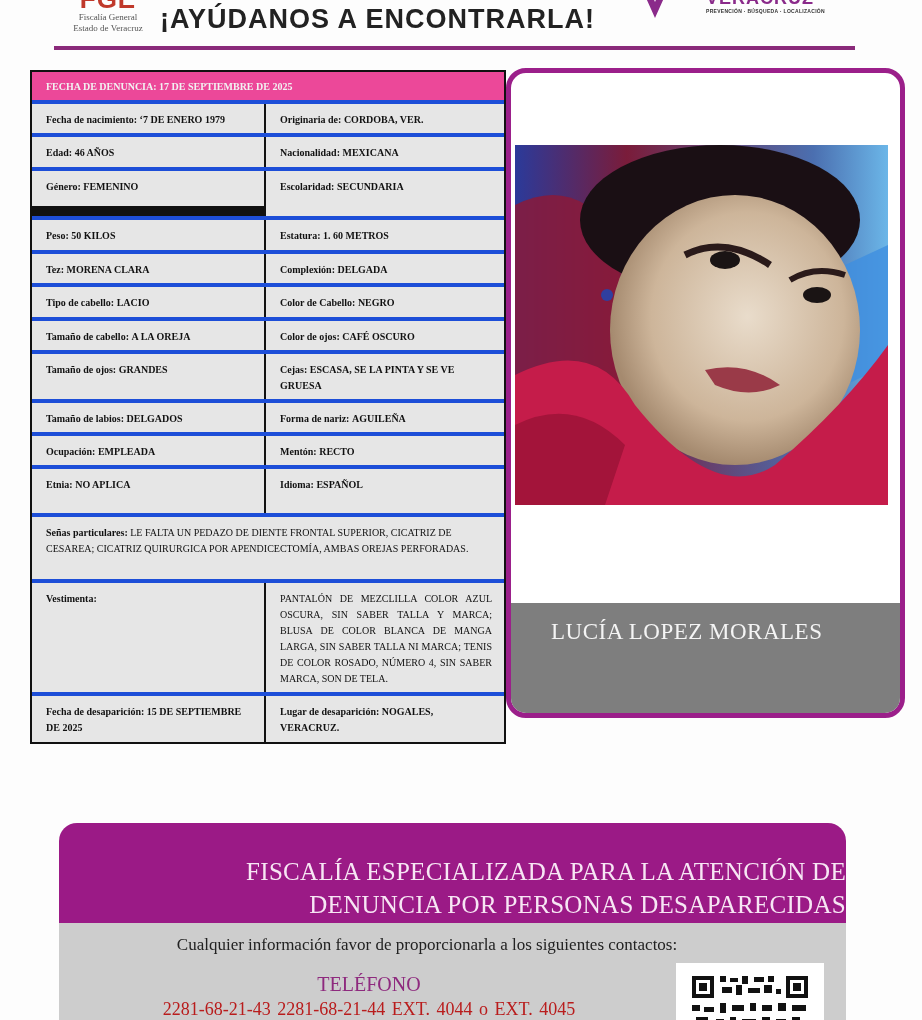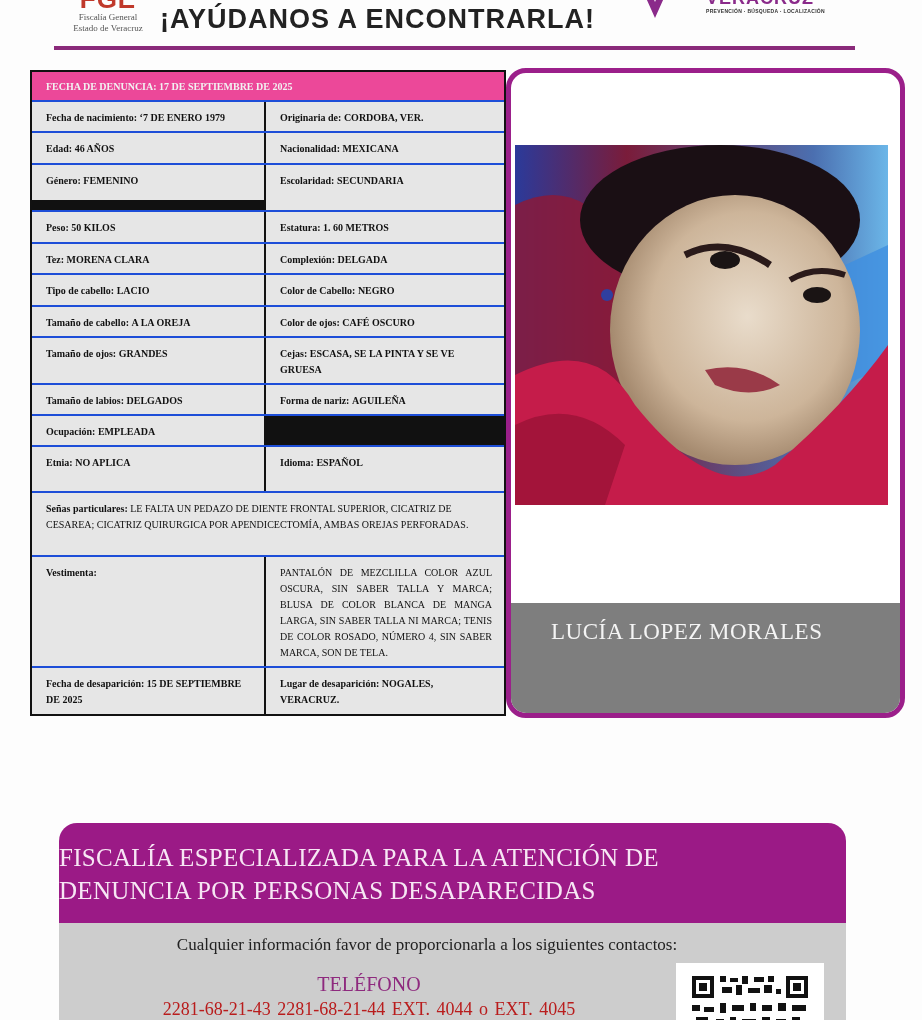--- a/index.html
+++ b/index.html
@@ -12,36 +12,36 @@
   .fge-sub { font-family:Liberation Serif, serif; color:#555; font-size:9px; line-height:11px; }
   .headline { left:160px; top:0px; font-family:"Liberation Sans", sans-serif; font-weight:bold; font-size:27px; color:#222; letter-spacing:1px; line-height:38px; }
   .v-logo { left:636px; top:-20px; width:38px; height:40px; }
   .vera-word { left:706px; top:-12px; font-family:"Liberation Sans", sans-serif; font-weight:bold; font-size:18px; color:#8a2a8a; letter-spacing:1px; }
   .vera-tag { left:706px; top:8px; font-family:"Liberation Sans", sans-serif; font-weight:bold; font-size:5px; color:#333; letter-spacing:0.3px; }
   .header-rule { left:54px; top:46px; width:801px; height:4px; background:#8a2a7a; }
 
   
   .card-table { left:30px; top:70px; width:472px; border:2px solid #111; background:#111; }
   .t-head { background:#ec4899; color:#f2f2f2; font-weight:bold; font-size:10px; height:28px; line-height:30px; padding-left:14px; }
-  .t-row { display:flex; border-top:2px solid #1d4ed8; }
+  .t-row { display:flex; border-top:4px solid #1d4ed8; }
   .t-cell { background:#e6e6e6; font-size:10px; color:#111; padding:8px 12px 0 14px; box-sizing:border-box; line-height:16px; }
   .t-cell.l { width:234px; border-right:2px solid #111; }
   .t-cell.r { flex:1; }
   .t-cell.full { width:100%; }
   .b { font-weight:bold; }
   .justify { text-align:justify; }
 
   
   .photo-card { left:506px; top:68px; width:389px; height:640px; border:5px solid #9b1f8a; border-radius:20px; background:#fff; overflow:hidden; }
   .photo { position:absolute; left:4px; top:72px; width:373px; height:360px; overflow:hidden; }
   .name-band { position:absolute; left:0; top:530px; width:100%; height:110px; background:#7e7e7e; }
   .name-text { position:absolute; left:40px; top:16px; color:#f4f4f4; font-size:23px; letter-spacing:0.5px; }
 
   
-  .fiscalia-banner { left:59px; top:823px; width:787px; height:100px; background:#9b1a86; border-radius:18px 18px 0 0; color:#f7e6f4; text-align:left; font-size:25px; line-height:33px; box-sizing:border-box; padding-top:18px; letter-spacing:0.3px; }
+  .fiscalia-banner { left:59px; top:823px; width:787px; height:100px; background:#9b1a86; border-radius:18px 18px 0 0; color:#f7e6f4; text-align:right; font-size:25px; line-height:33px; box-sizing:border-box; padding-top:32px; letter-spacing:0.3px; }
   .contact-panel { left:59px; top:923px; width:787px; height:100px; background:#cdcdcd; }
   .contact-intro { position:absolute; left:0; top:12px; width:640px; text-align:center; font-size:17px; color:#222; padding-left:48px; }
   .tel-label { position:absolute; left:0; top:50px; width:620px; text-align:center; font-size:20px; color:#8e2a7e; }
   .tel-numbers { position:absolute; left:0; top:76px; width:620px; text-align:center; font-size:18px; color:#b91c1c; word-spacing:2px; }
   .qr { position:absolute; left:617px; top:40px; width:148px; height:70px; background:#fff; }
 </style>
 </head>
 <body>
 
 <div class="abs fge-logo">
@@ -91,20 +91,21 @@
   <div class="t-row">
     <div class="t-cell l" style="height:45px"><span class="b">Tamaño de ojos:</span> <span class="b">GRANDES</span></div>
     <div class="t-cell r" style="height:45px"><span class="b">Cejas:</span> <span class="b">ESCASA, SE LA PINTA Y SE VE GRUESA</span></div>
   </div>
   <div class="t-row">
     <div class="t-cell l" style="height:29px"><span class="b">Tamaño de labios:</span> <span class="b">DELGADOS</span></div>
     <div class="t-cell r" style="height:29px"><span class="b">Forma de nariz:</span> <span class="b">AGUILEÑA</span></div>
   </div>
   <div class="t-row">
     <div class="t-cell l" style="height:29px"><span class="b">Ocupación:</span> <span class="b">EMPLEADA</span></div>
+    <div class="t-cell r" style="height:29px"><span class="b">Mentón:</span> <span class="b">RECTO</span></div>
   </div>
   <div class="t-row">
     <div class="t-cell l" style="height:44px"><span class="b">Etnia:</span> <span class="b">NO APLICA</span></div>
     <div class="t-cell r" style="height:44px"><span class="b">Idioma:</span> <span class="b">ESPAÑOL</span></div>
   </div>
   <div class="t-row">
     <div class="t-cell full" style="height:62px"><span class="b">Señas particulares:</span> <span>LE FALTA UN PEDAZO DE DIENTE FRONTAL SUPERIOR, CICATRIZ DE CESAREA; CICATRIZ QUIRURGICA POR APENDICECTOMÍA, AMBAS OREJAS PERFORADAS.</span></div>
   </div>
   <div class="t-row">
     <div class="t-cell l" style="height:109px"><span class="b">Vestimenta:</span></div>

